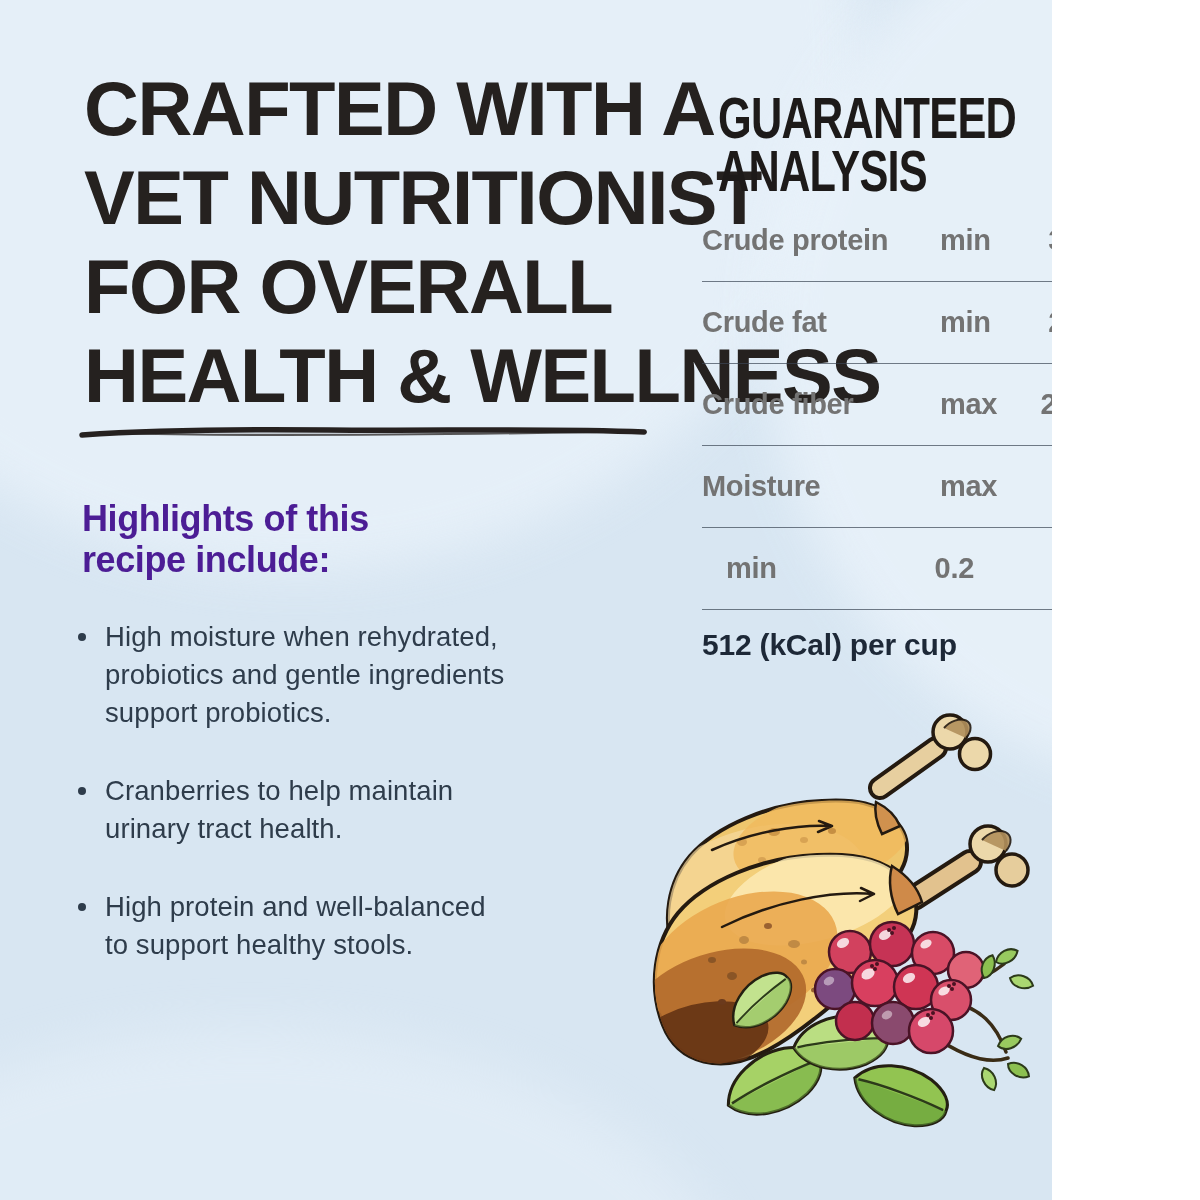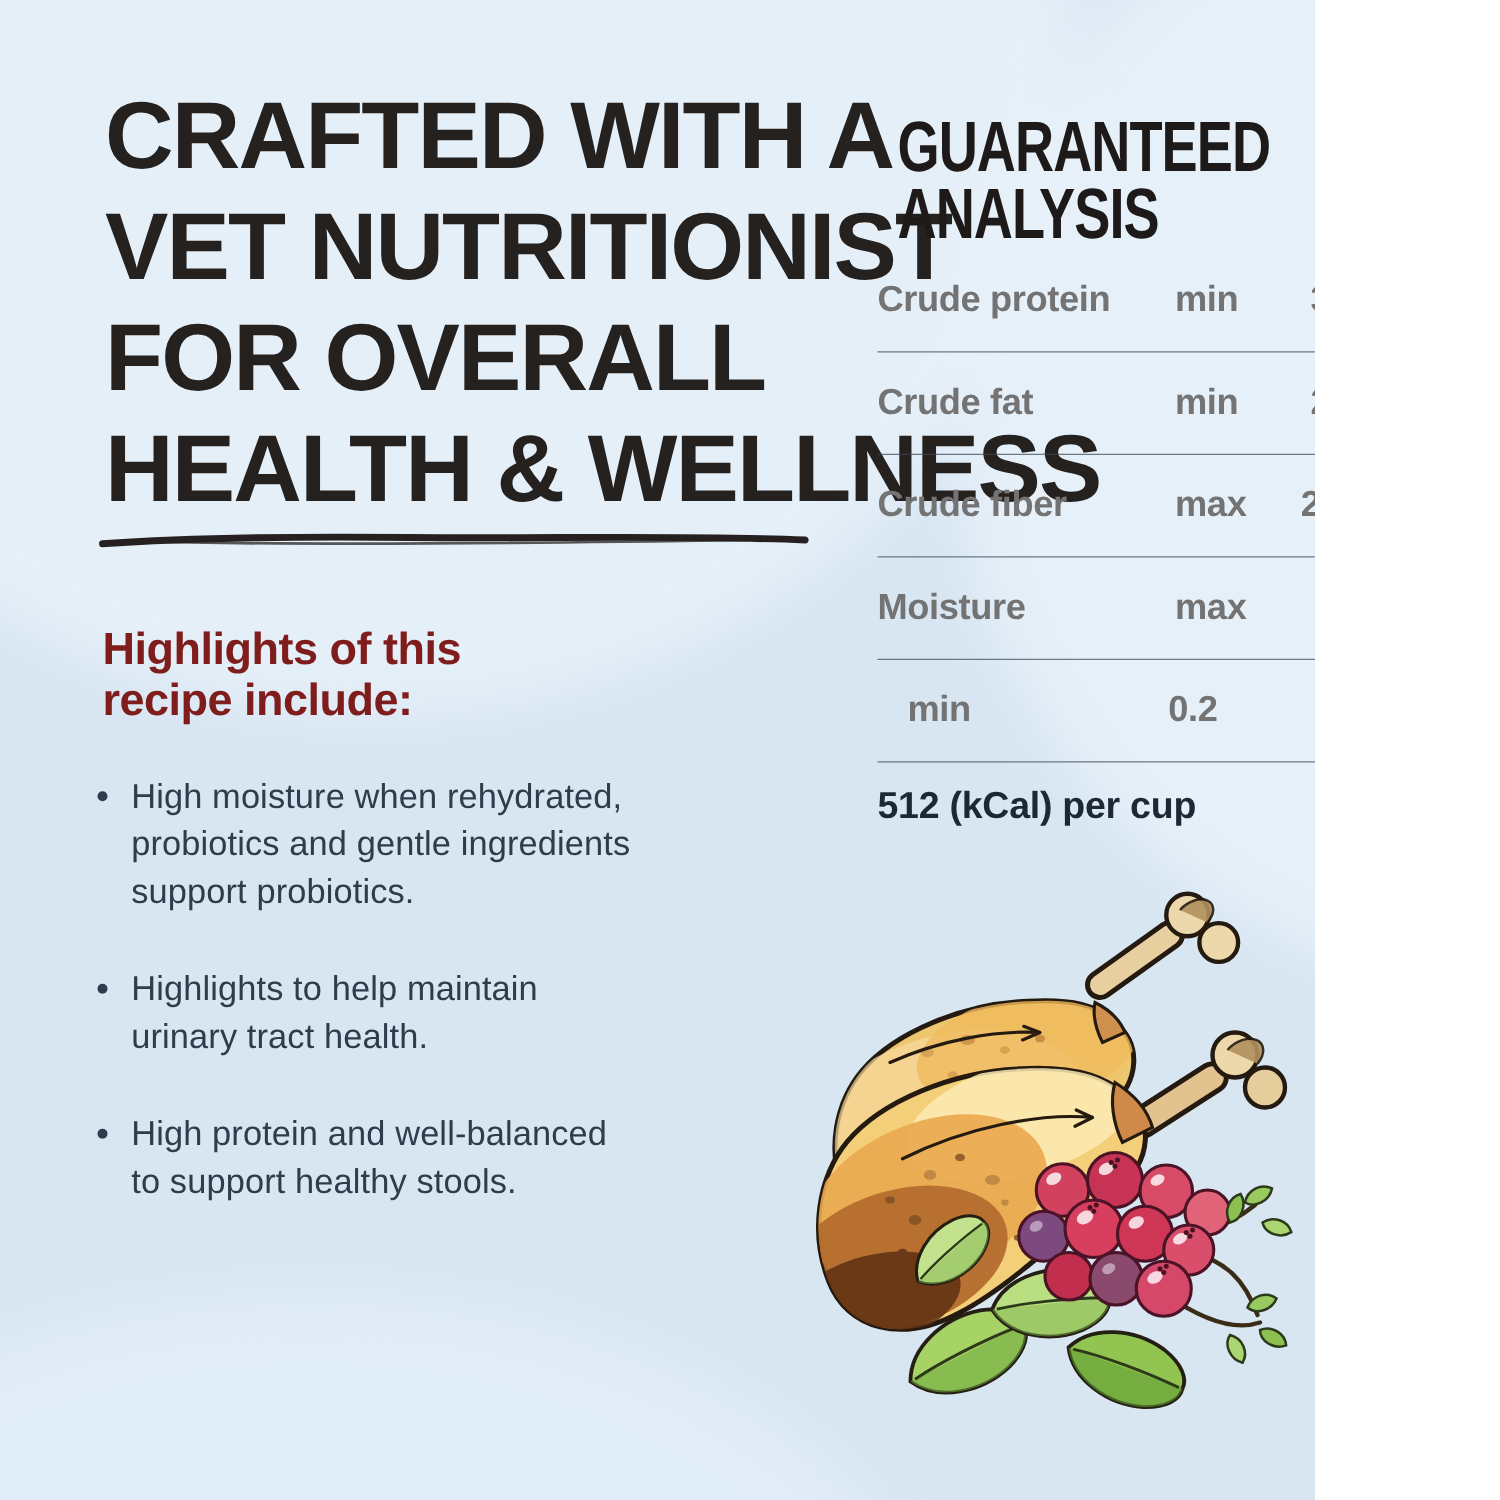--- a/index.html
+++ b/index.html
@@ -14,21 +14,21 @@
   .blob-b{left:765px;top:-135px;width:930px;height:930px;opacity:.85;}
   .blob-c{left:-250px;top:1030px;width:1000px;height:620px;opacity:.5;}
 
   
   .headline{position:absolute;left:84px;top:64px;color:#25211f;}
   .hl-line{
     font-size:76px;line-height:89px;font-weight:700;letter-spacing:-1.5px;
     transform:scaleX(.67);transform-origin:0 0;white-space:nowrap;
   }
   .underline-wrap{position:absolute;left:78px;top:422px;width:572px;height:20px;}
-  .hi-heading{position:absolute;left:82px;top:498px;color:#7f1d1d;}
+  .hi-heading{position:absolute;left:82px;top:498px;color:#4c1d95;}
   .hih-line{display:block;font-size:36px;line-height:41px;font-weight:700;letter-spacing:-.4px;}
   .bullets{position:absolute;left:78px;top:618px;width:520px;list-style:none;margin:0;padding:0;color:#2e3c4b;}
   .bullets li{display:flex;margin:0 0 40px 0;}
   .dot{flex:none;width:8px;height:8px;border-radius:50%;background:#2e3c4b;margin:15px 19px 0 0;}
   .btxt{font-size:27.5px;line-height:38px;letter-spacing:.1px;}
   .bline{display:block;}
 
   
   .ga-title{position:absolute;left:702px;top:76px;color:#1d1a19;}
   .ga-line{
@@ -83,21 +83,21 @@
       <span class="dot"></span>
       <span class="btxt">
         <span class="bline">High moisture when rehydrated,</span>
         <span class="bline">probiotics and gentle ingredients</span>
         <span class="bline">support probiotics.</span>
       </span>
     </li>
     <li>
       <span class="dot"></span>
       <span class="btxt">
-        <span class="bline">Highlights to help maintain</span>
+        <span class="bline">Cranberries to help maintain</span>
         <span class="bline">urinary tract health.</span>
       </span>
     </li>
     <li>
       <span class="dot"></span>
       <span class="btxt">
         <span class="bline">High protein and well-balanced</span>
         <span class="bline">to support healthy stools.</span>
       </span>
     </li>

